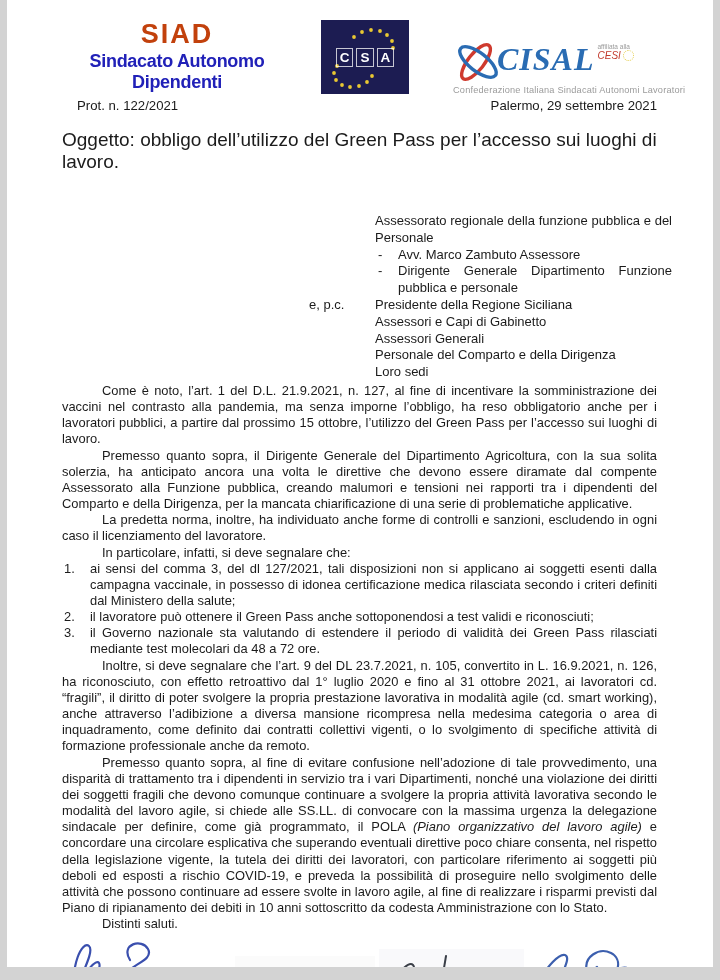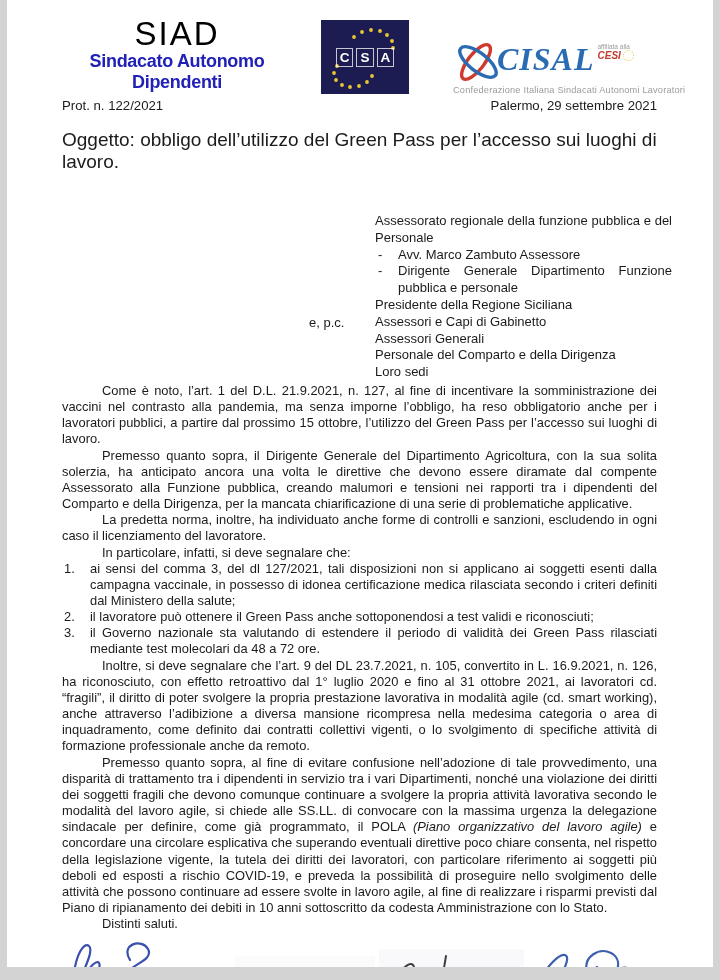--- a/index.html
+++ b/index.html
@@ -4,54 +4,54 @@
 <style>
   html,body{margin:0;padding:0;}
   body{width:720px;height:980px;background:#d3d3d3;position:relative;overflow:hidden;
        font-family:"Liberation Sans",sans-serif;}
   .page{position:absolute;left:7px;top:0;right:7px;bottom:13px;background:#ffffff;
         overflow:hidden;color:#1b1b1b;}
 
   
   .header{position:relative;height:96px;}
   .siad{position:absolute;left:50px;top:18px;width:240px;text-align:center;}
-  .siad-name{color:#000000;font-weight:normal;font-size:33px;line-height:32px;letter-spacing:2px;}
+  .siad-name{color:#c2410c;font-weight:bold;font-size:27px;line-height:32px;letter-spacing:2px;}
   .siad-sub{color:#2121b8;font-weight:bold;font-size:18px;line-height:21px;margin-top:1px;letter-spacing:-0.3px;}
 
   .csa{position:absolute;left:314px;top:20px;width:88px;height:74px;background:#1c1c52;
        display:flex;align-items:center;justify-content:center;}
   .csa-stars{position:absolute;left:0;top:0;width:88px;height:74px;}
   .csa-letters{position:relative;display:flex;gap:3px;z-index:1;}
   .csa-letter{color:#ffffff;font-weight:bold;font-size:13.5px;line-height:15px;
               border:1px solid rgba(255,255,255,.75);padding:1px 3px;}
 
   .cisal{position:absolute;left:446px;top:24px;width:226px;}
   .cisal-row{display:flex;align-items:flex-start;margin-top:16px;}
   .cisal-swoosh{width:50px;height:44px;flex:none;}
   .cisal-name{font-family:"Liberation Serif",serif;font-style:italic;font-weight:bold;
               color:#2a6cb3;font-size:32px;line-height:38px;letter-spacing:1px;margin-left:-6px;}
   .cisal-sup{margin-left:3px;margin-top:3px;}
   .cisal-aff{font-size:6.5px;color:#9a9a9a;line-height:7px;}
-  .cisal-cesi{font-size:10px;color:#c23b2e;font-weight:bold;font-style:italic;
+  .cisal-cesi{font-size:10px;color:#c23b2e;font-weight:normal;font-style:italic;
               display:flex;align-items:center;gap:2px;line-height:11px;}
   .cesi-ring{width:9px;height:9px;border:1.5px dotted #e3cd4e;border-radius:50%;}
   .cisal-sub{font-size:9.2px;color:#9b9b9b;margin-top:1px;letter-spacing:0.2px;white-space:nowrap;}
 
   
-  .meta{display:flex;justify-content:space-between;margin:2px 56px 0 55px;font-size:13.2px;}
+  .meta{display:flex;justify-content:space-between;margin:2px 56px 0 70px;font-size:13.2px;}
   .subject{margin:16px 56px 0 55px;font-size:19px;}
 
   
   .recipients{position:relative;margin:30px 0 0 368px;width:297px;font-size:13px;line-height:16.8px;}
   .r-to{text-align:justify;margin-top:40px;}
   .r-bullet{display:flex;}
   .dash{width:20px;flex:none;padding-left:3px;}
   .r-bullet-text{flex:1;text-align:justify;}
   .r-cc{position:relative;}
-  .cc-label{position:absolute;left:-66px;top:18px;}
+  .cc-label{position:absolute;left:-66px;top:0;}
 
   
   .body{margin:2px 56px 0 55px;font-size:12.9px;line-height:16.15px;text-align:justify;}
   .body p{margin:0;text-indent:40px;}
   .list-item{display:flex;}
   .num{flex:none;width:26px;padding-left:2px;}
   .li-text{flex:1;text-align:justify;}
 
   
   .signatures{position:relative;height:72px;margin-top:2px;}

